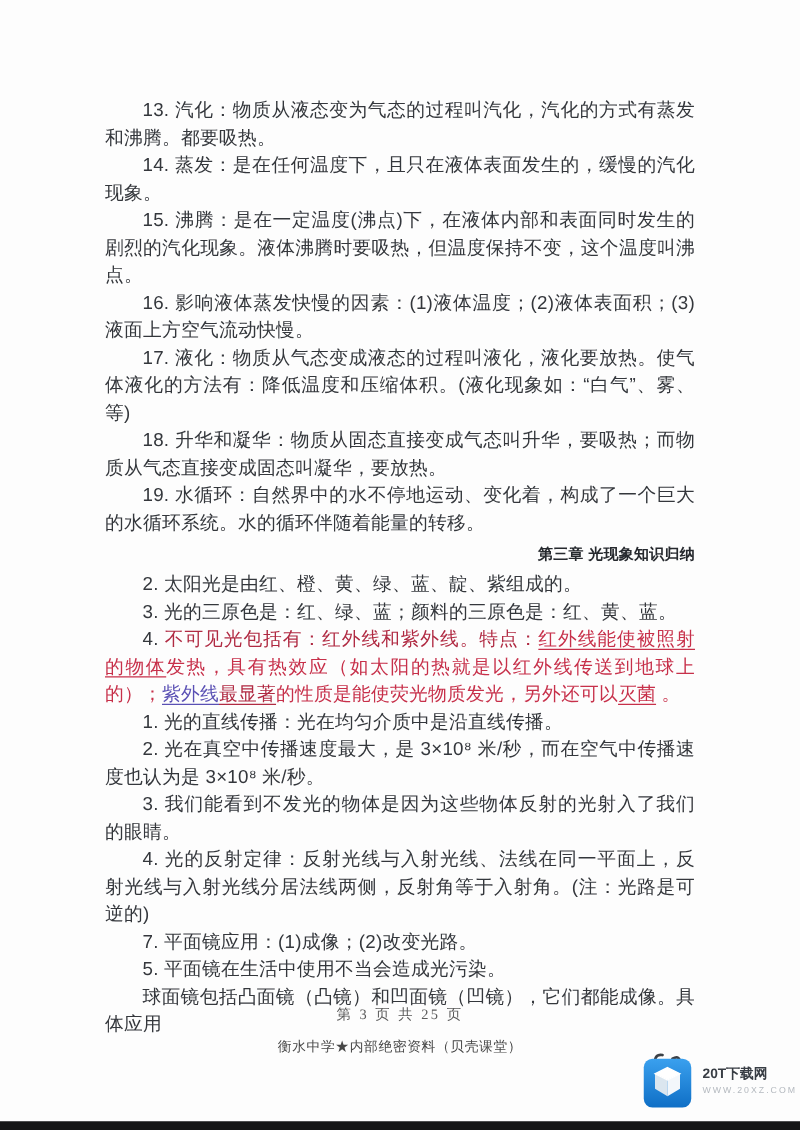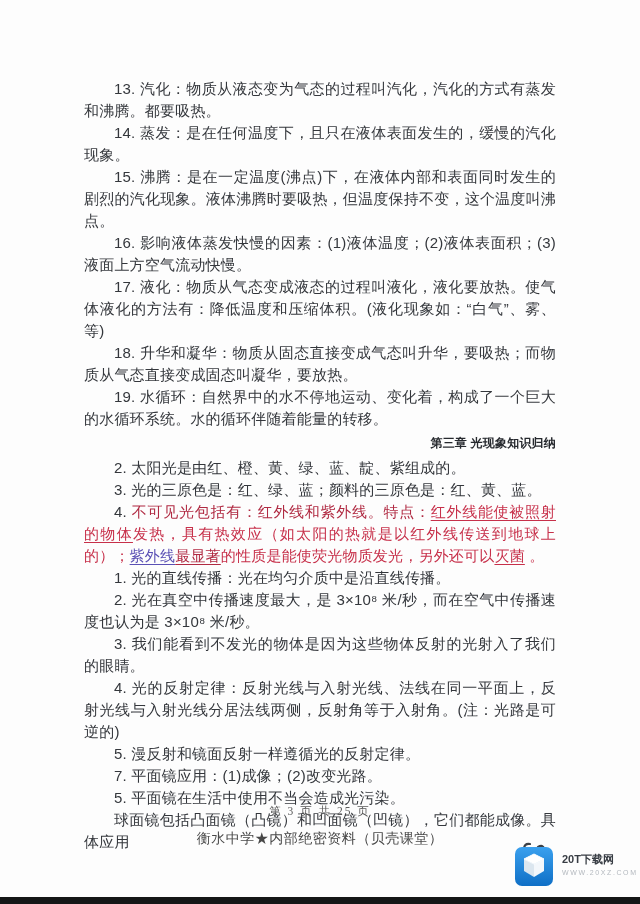--- a/index.html
+++ b/index.html
@@ -19,21 +19,21 @@
     text-indent:0;text-align:right;font-weight:700;
     font-size:12px;line-height:27px;color:#232categories62a;color:#26292e;
   }
   .page-indicator{
     position:absolute;left:0;top:804px;width:640px;text-align:center;
     font-family:"Liberation Serif", serif;font-size:11.5px;color:#5a5a5a;
     letter-spacing:2px;
   }
   .watermark{
     position:absolute;left:0;top:830px;width:640px;text-align:center;
-    font-family:"Liberation Serif", serif;font-size:14px;color:#474747;
+    font-family:"Liberation Serif", serif;font-size:11px;color:#474747;
     letter-spacing:.5px;
   }
   .badge{
     position:absolute;left:514px;top:841px;display:flex;align-items:center;gap:8px;
   }
   .badge-text{display:flex;flex-direction:column;gap:2px;}
   .badge-title{font-size:11px;font-weight:700;color:#383d44;line-height:16px;white-space:nowrap;}
   .badge-url{font-size:7px;color:#b4b9bf;letter-spacing:1.6px;line-height:8px;white-space:nowrap;}
   .bottom-strip{
     position:absolute;left:0;bottom:0;width:640px;height:7px;background:#151617;
@@ -54,21 +54,20 @@
       <p class="para">18. 升华和凝华：物质从固态直接变成气态叫升华，要吸热；而物质从气态直接变成固态叫凝华，要放热。</p>
       <p class="para">19. 水循环：自然界中的水不停地运动、变化着，构成了一个巨大的水循环系统。水的循环伴随着能量的转移。</p>
       <p class="para heading">第三章 光现象知识归纳</p>
       <p class="para">2. 太阳光是由红、橙、黄、绿、蓝、靛、紫组成的。</p>
       <p class="para">3. 光的三原色是：红、绿、蓝；颜料的三原色是：红、黄、蓝。</p>
       <p class="para"><span style="color: rgb(52, 55, 60);">4. </span><span style="color: rgb(176, 42, 66);">不可见光包括有：红外线和紫外线。特点：</span><span class="u" style="color: rgb(199, 48, 74);">红外线能使被照射的物体</span><span style="color: rgb(199, 48, 74);">发热，具有热效应（如太阳的热就是以红外线传送到地球上的）；</span><span class="u" style="color: rgb(90, 80, 180);">紫外线</span><span class="u" style="color: rgb(176, 42, 66);">最显著</span><span style="color: rgb(199, 48, 74);">的性质是能使荧光物质发光，另外还可以</span><span class="u" style="color: rgb(199, 48, 74);">灭菌</span><span style="color: rgb(199, 48, 74);"> 。</span></p>
       <p class="para">1. 光的直线传播：光在均匀介质中是沿直线传播。</p>
       <p class="para">2. 光在真空中传播速度最大，是 3×10⁸ 米/秒，而在空气中传播速度也认为是 3×10⁸ 米/秒。</p>
       <p class="para">3. 我们能看到不发光的物体是因为这些物体反射的光射入了我们的眼睛。</p>
       <p class="para">4. 光的反射定律：反射光线与入射光线、法线在同一平面上，反射光线与入射光线分居法线两侧，反射角等于入射角。(注：光路是可逆的)</p>
-      <p class="para">5. 漫反射和镜面反射一样遵循光的反射定律。</p>
       <p class="para">7. 平面镜应用：(1)成像；(2)改变光路。</p>
       <p class="para">5. 平面镜在生活中使用不当会造成光污染。</p>
       <p class="para">球面镜包括凸面镜（凸镜）和凹面镜（凹镜），它们都能成像。具体应用</p>
     </div>
 
   <div class="page-indicator">第 3 页 共 25 页</div>
 
   <div class="watermark">衡水中学★内部绝密资料（贝壳课堂）</div>
 
   <div class="badge">

